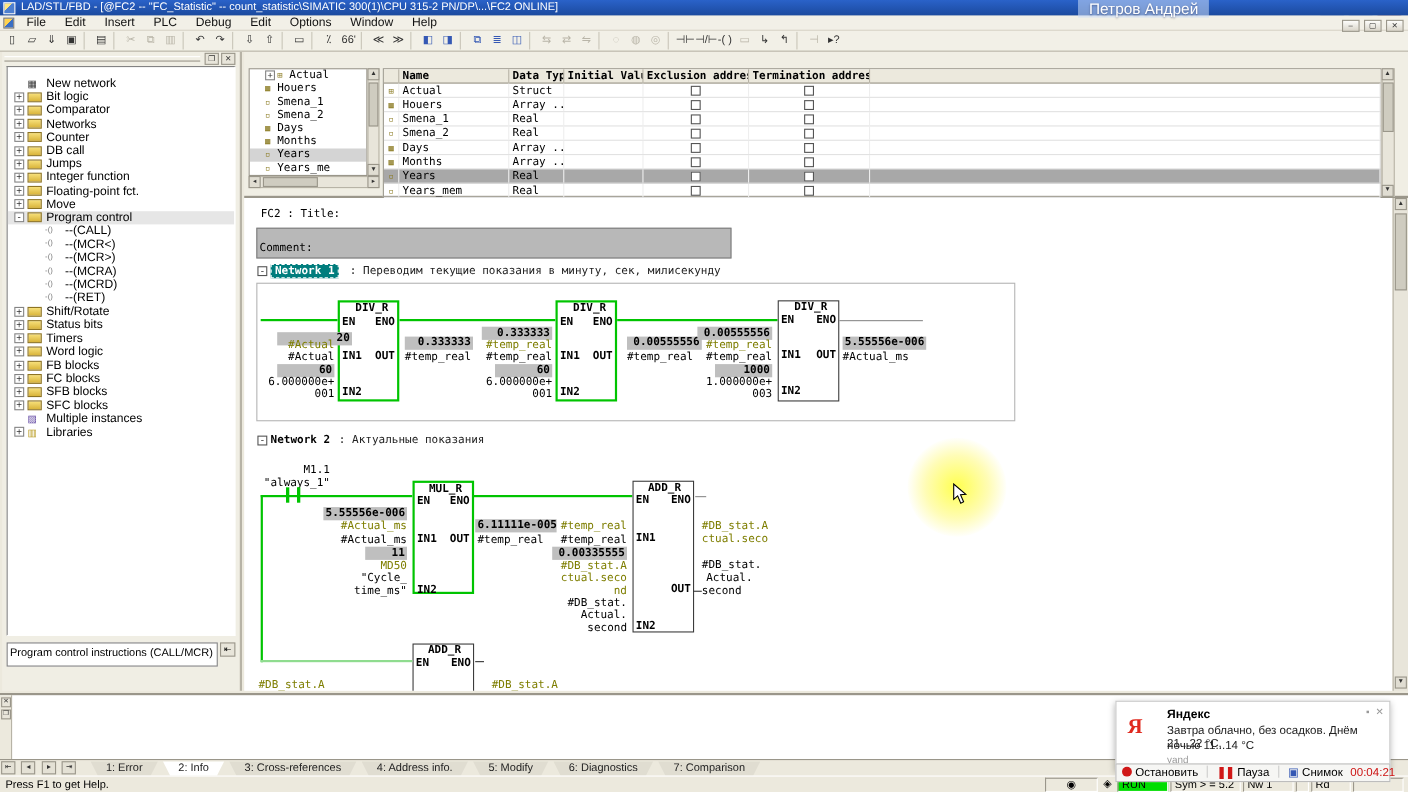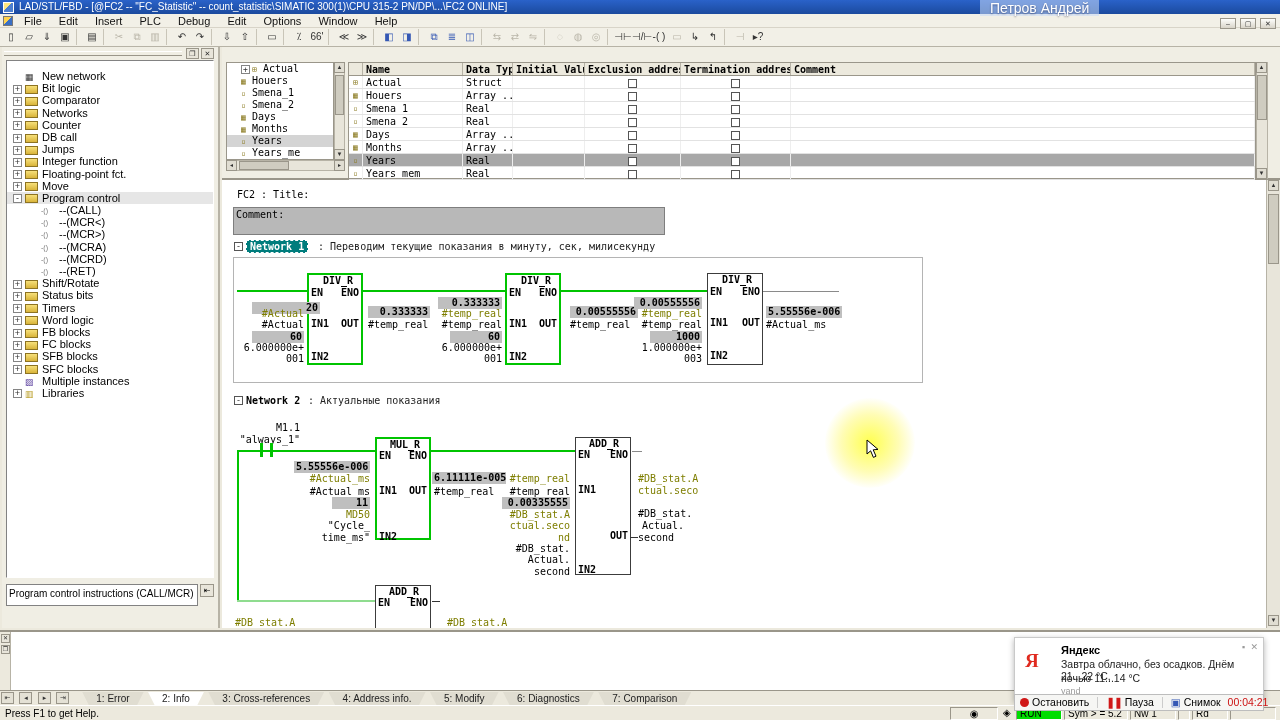--- a/index.html
+++ b/index.html
@@ -71,21 +71,21 @@
 
 
 #editor{position:absolute;left:222px;top:180px;width:1044px;height:448px;background:#fff;overflow:hidden;z-index:4}
 .at{position:absolute;font:10px "DejaVu Sans Mono",monospace;line-height:10px;white-space:pre;color:#000}
 .bold{font-weight:bold}
 .sy{color:var(--symbol-olive,#7e7e00)}
 .rt{text-align:right}
 .vb{position:absolute;height:12px;background:var(--value-gray,#bfbfbf);font:bold 10px "DejaVu Sans Mono",monospace;line-height:12px;text-align:right;padding:0 2px;white-space:pre}
 .nbox{position:absolute;width:9px;height:9px;border:1px solid #555;background:#fff;font-size:9px;line-height:7px;text-align:center;color:#333}
 #net1lbl{position:absolute;left:24px;top:60px;height:13px;background:var(--network-teal,#007d7d);color:#fff;font:bold 10px "DejaVu Sans Mono",monospace;line-height:12px;padding:0 3px;border:1px dashed #fff}
-#cmtbox{position:absolute;left:11px;top:27px;width:432px;height:28px;background:#b8b8b8;border:1px solid #7e7e7e;font:10px "DejaVu Sans Mono",monospace;padding:1px 2px}
+#cmtbox{position:absolute;left:11px;top:27px;width:432px;height:28px;background:#b8b8b8;border:1px solid #7e7e7e;font:10px "DejaVu Sans Mono",monospace;padding:12px 2px}
 #net1frame{position:absolute;left:11px;top:77px;width:690px;height:126px;border:1px solid #b4b4b4}
 .blk{position:absolute;width:56px;background:#fff;border:1px solid #3c3c3c}
 .blk.on{border:2px solid var(--accent-green,#00c400)}
 .pe{position:absolute;font:bold 10px "DejaVu Sans Mono",monospace;line-height:10px;white-space:pre}
 .hl{position:absolute;height:2px;background:var(--accent-green,#00c400)}
 .hl.pale{background:#8fdc8f}
 .hl.gry{height:1px;background:#8a8a8a}
 .vl{position:absolute;width:2px;background:var(--accent-green,#00c400)}
 .cbar{position:absolute;width:3px;height:14px;background:var(--accent-green,#00c400)}
 #glow{position:absolute;left:603px;top:218px;width:90px;height:90px;border-radius:50%;background:radial-gradient(circle,rgba(255,255,70,.95) 0%,rgba(255,250,120,.55) 45%,rgba(255,255,170,0) 72%);z-index:40}
@@ -216,21 +216,20 @@
       <div class="sthumb" style="left:12px;top:0;width:50px;height:9px"></div>
     </div>
     <div id="vtable">
       <div class="vrow hdr">
         <div class="vc c0"></div>
         <div class="vc c1">Name</div>
         <div class="vc c2">Data Type</div>
         <div class="vc c3">Initial Value</div>
         <div class="vc c4" style="text-align:left">Exclusion address</div>
         <div class="vc c5" style="text-align:left">Termination address</div>
-        <div class="vc c6">Comment</div>
       </div>
       <div class="vrow">
           <div class="vc c0">⊞</div>
           <div class="vc c1">Actual</div>
           <div class="vc c2">Struct</div>
           <div class="vc c3"></div>
           <div class="vc c4"><span class="cb"></span></div>
           <div class="vc c5"><span class="cb"></span></div>
           <div class="vc c6"></div>
         </div>

